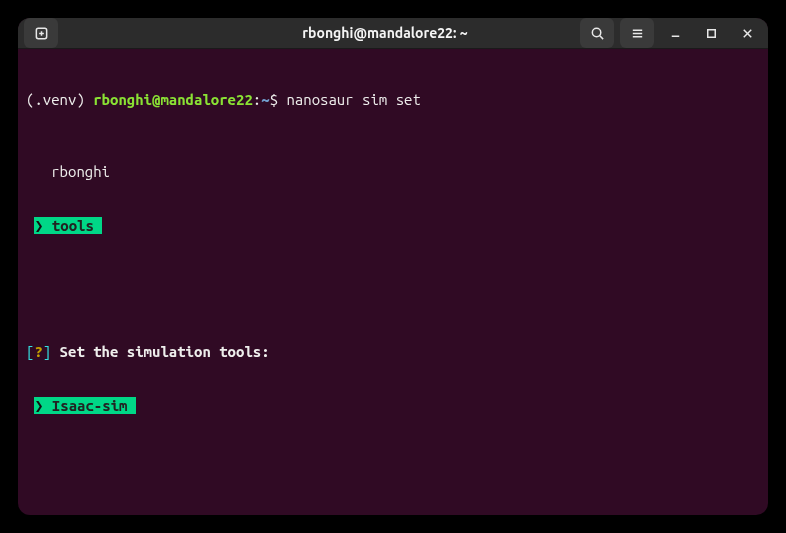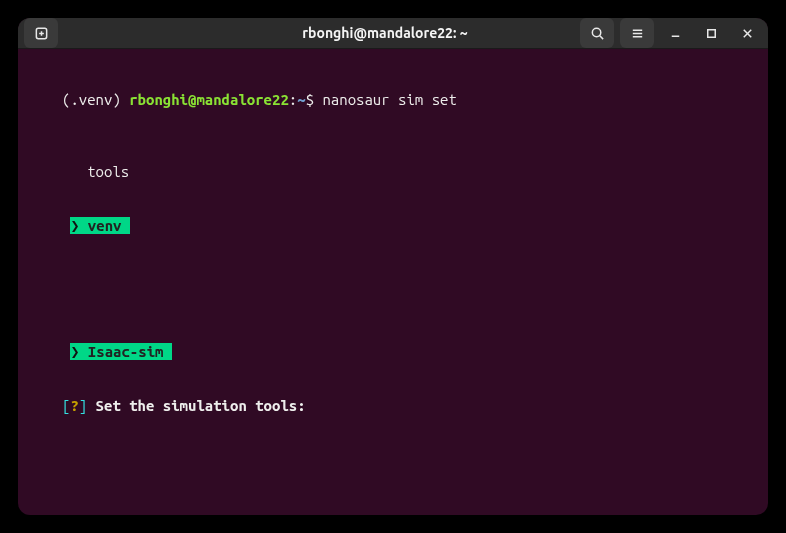--- a/index.html
+++ b/index.html
@@ -66,21 +66,21 @@
   .tb-btn svg { width: 15px; height: 15px; stroke: #e8e8e8; stroke-width: 1.6; fill: none; }
   .tb-spacer { flex: 1; }
   .terminal {
     flex: 1;
     padding: 6px 8px;
     color: #eeeeec;
     line-height: 18px;
     white-space: pre;
     font-size: 15px;
   }
-  .line { min-height: 18px; margin-left: 36px; }
+  .line { min-height: 18px; }
   .venv { color: #eeeeec; }
   .user-host { color: #8ae234; font-weight: bold; }
   .colon { color: #eeeeec; }
   .path { color: #729fcf; font-weight: bold; }
   .prompt-sym { color: #eeeeec; }
   .cmd { color: #eeeeec; }
   .bracket { color: #34e2e2; }
   .qmark { color: #c4a000; font-weight: bold; }
   .qtext { color: #eeeeec; font-weight: bold; }
   .option { color: #eeeeec; }
@@ -141,26 +141,26 @@
             <line x1="4" y1="4" x2="12" y2="12"></line>
             <line x1="12" y1="4" x2="4" y2="12"></line>
           </svg>
       </div>
     </div>
   </div>
 
   <div class="terminal">
     <div class="line"><span class="venv">(.venv)</span> <span class="user-host">rbonghi@mandalore22</span><span class="colon">:</span><span class="path">~</span><span class="prompt-sym">$</span> <span class="cmd">nanosaur sim set</span></div>
 
-    <div class="line">   <span class="option">tools</span></div>
-    <div class="line"> <span class="sel-pointer">❯</span><span class="sel-label"> <span>venv</span> </span></div>
+    <div class="line">   <span class="option">rbonghi</span></div>
+    <div class="line"> <span class="sel-pointer">❯</span><span class="sel-label"> <span>tools</span> </span></div>
     <div class="line"></div>
 
+    <div class="line"><span class="bracket">[</span><span class="qmark">?</span><span class="bracket">]</span><span class="qtext"> Set the simulation tools:</span></div>
     <div class="line"> <span class="sel-pointer">❯</span><span class="sel-label"> <span>Isaac-sim</span> </span></div>
-    <div class="line"><span class="bracket">[</span><span class="qmark">?</span><span class="bracket">]</span><span class="qtext"> Set the simulation tools:</span></div>
     
 
     
     
     
     
     
 
     
   </div>

